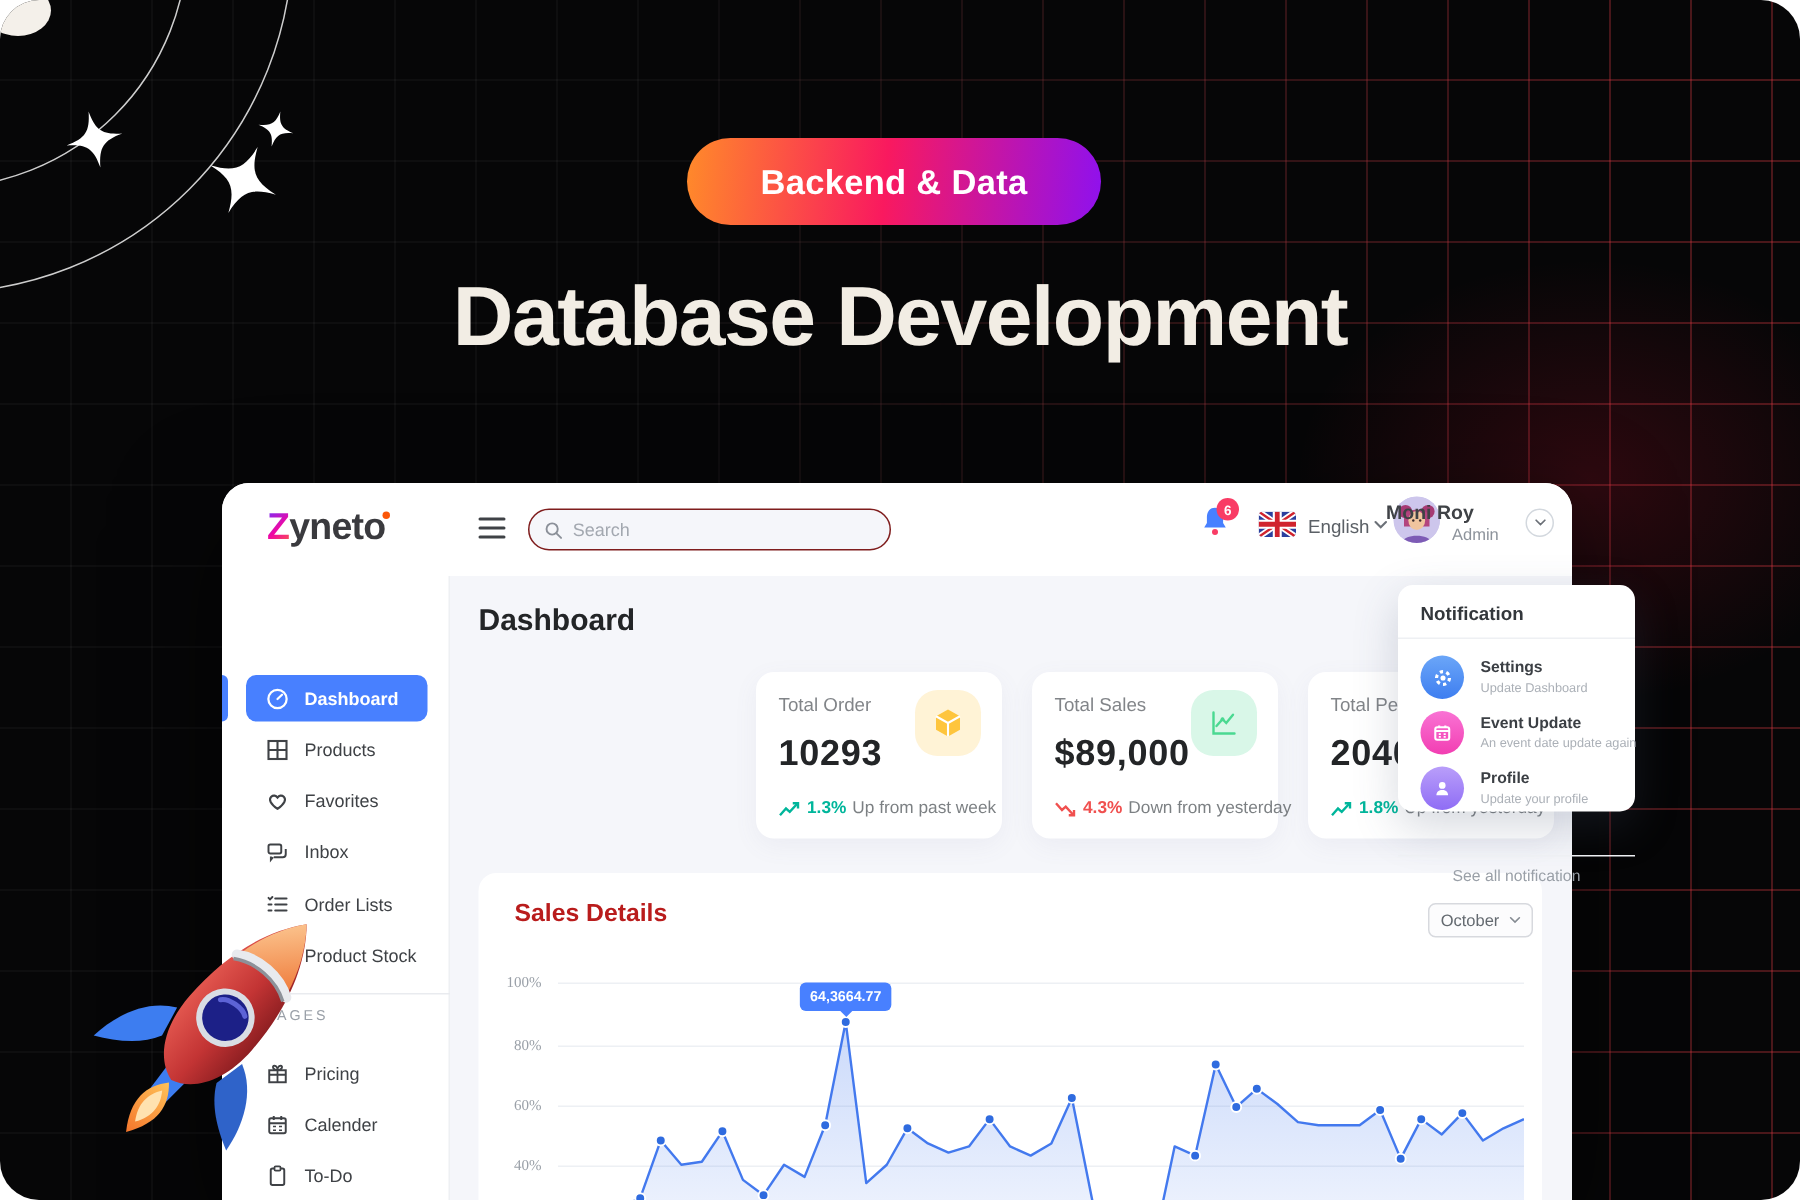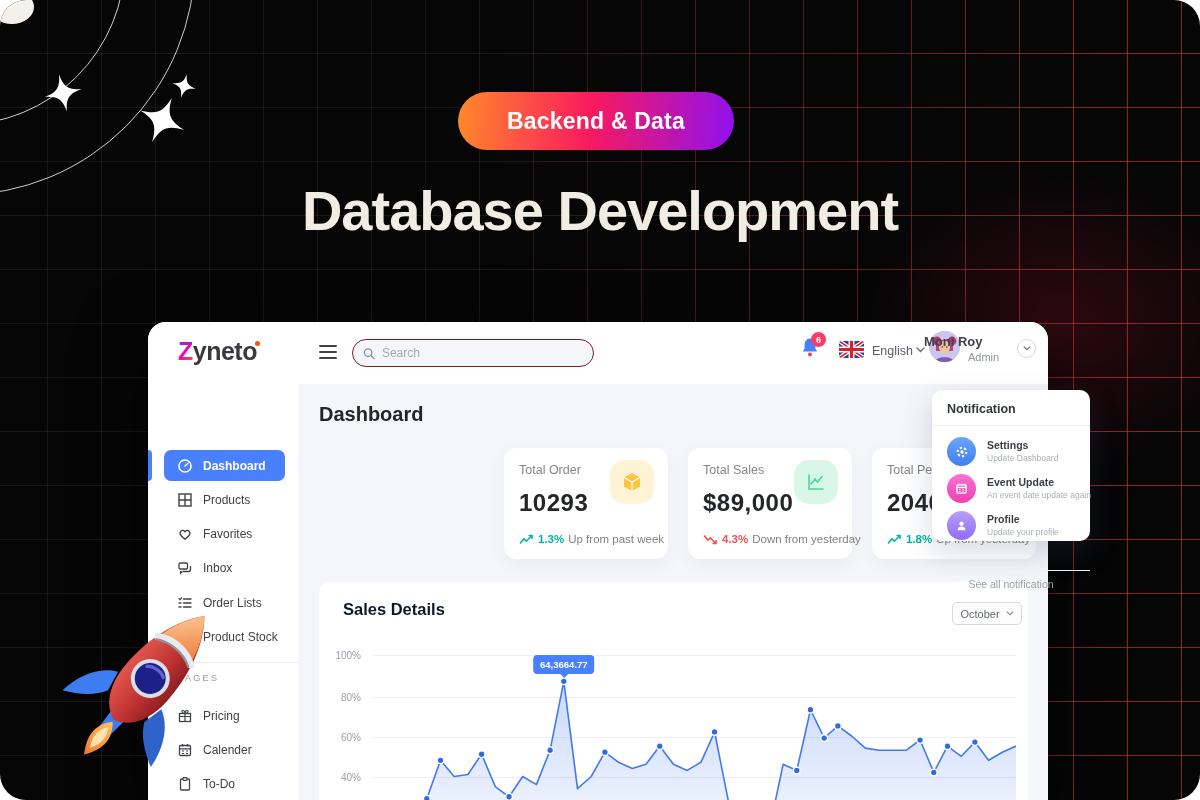--- a/index.html
+++ b/index.html
@@ -81,24 +81,24 @@
   .stat-label { position:absolute; left:15px; top:15px; font-size:12.5px; color:rgba(80,85,90,0.72); }
   .stat-value { position:absolute; left:15px; top:41px; font-size:24px; font-weight:800; color:#232527; letter-spacing:0.5px; }
   .stat-tile { position:absolute; right:14px; top:12px; width:44px; height:44px; border-radius:15px;
     display:flex; align-items:center; justify-content:center; }
   .stat-trend { position:absolute; left:15px; top:85px; font-size:11.5px; color:rgba(80,85,90,0.75);
     display:flex; align-items:center; gap:4px; white-space:nowrap; }
   .tv-up { color:#00b69b; font-weight:bold; }
   .tv-down { color:#f0504f; font-weight:bold; }
 
   .sales-card { position:absolute; left:19px; top:198px; width:709px; height:280px; background:#fff; border-radius:12px; }
-  .sales-title { position:absolute; left:24px; top:18px; font-size:16.5px; font-weight:bold; color:#0f172a; }
+  .sales-title { position:absolute; left:24px; top:18px; font-size:16.5px; font-weight:bold; color:#b91c1c; }
   .period { position:absolute; left:633px; top:20px; width:70px; height:23px; border:1px solid #d7d9de; border-radius:5px;
     background:#fcfcfd; font-size:11px; color:#646a70; display:flex; align-items:center; justify-content:center; gap:6px; cursor:pointer; }
-  .ytick { position:absolute; width:34px; text-align:right; font-size:10px; color:#9aa0a8; }
+  .ytick { position:absolute; width:34px; text-align:right; font-size:10px; color:#9aa0a8;font-family:Liberation Serif, serif; }
   .gridline { position:absolute; left:53px; right:12px; height:1px; background:#edf0f4; }
   .chart-svg { position:absolute; left:53px; top:58px; }
   .tooltip { position:absolute; background:#4880ff; color:#fff; font-size:9.5px; font-weight:bold;
     padding:4px 7px; border-radius:4px; transform:translate(-50%,-100%); white-space:nowrap; }
   .tooltip:after { content:""; position:absolute; left:50%; bottom:-4px; margin-left:-4px;
     border-left:4px solid transparent; border-right:4px solid transparent; border-top:4px solid #4880ff; }
 
   
   .notif { position:absolute; left:932px; top:390px; width:158px; height:151px; background:#fff; border-radius:10px;
     box-shadow:0 10px 30px rgba(70,80,110,0.22); z-index:40; }

